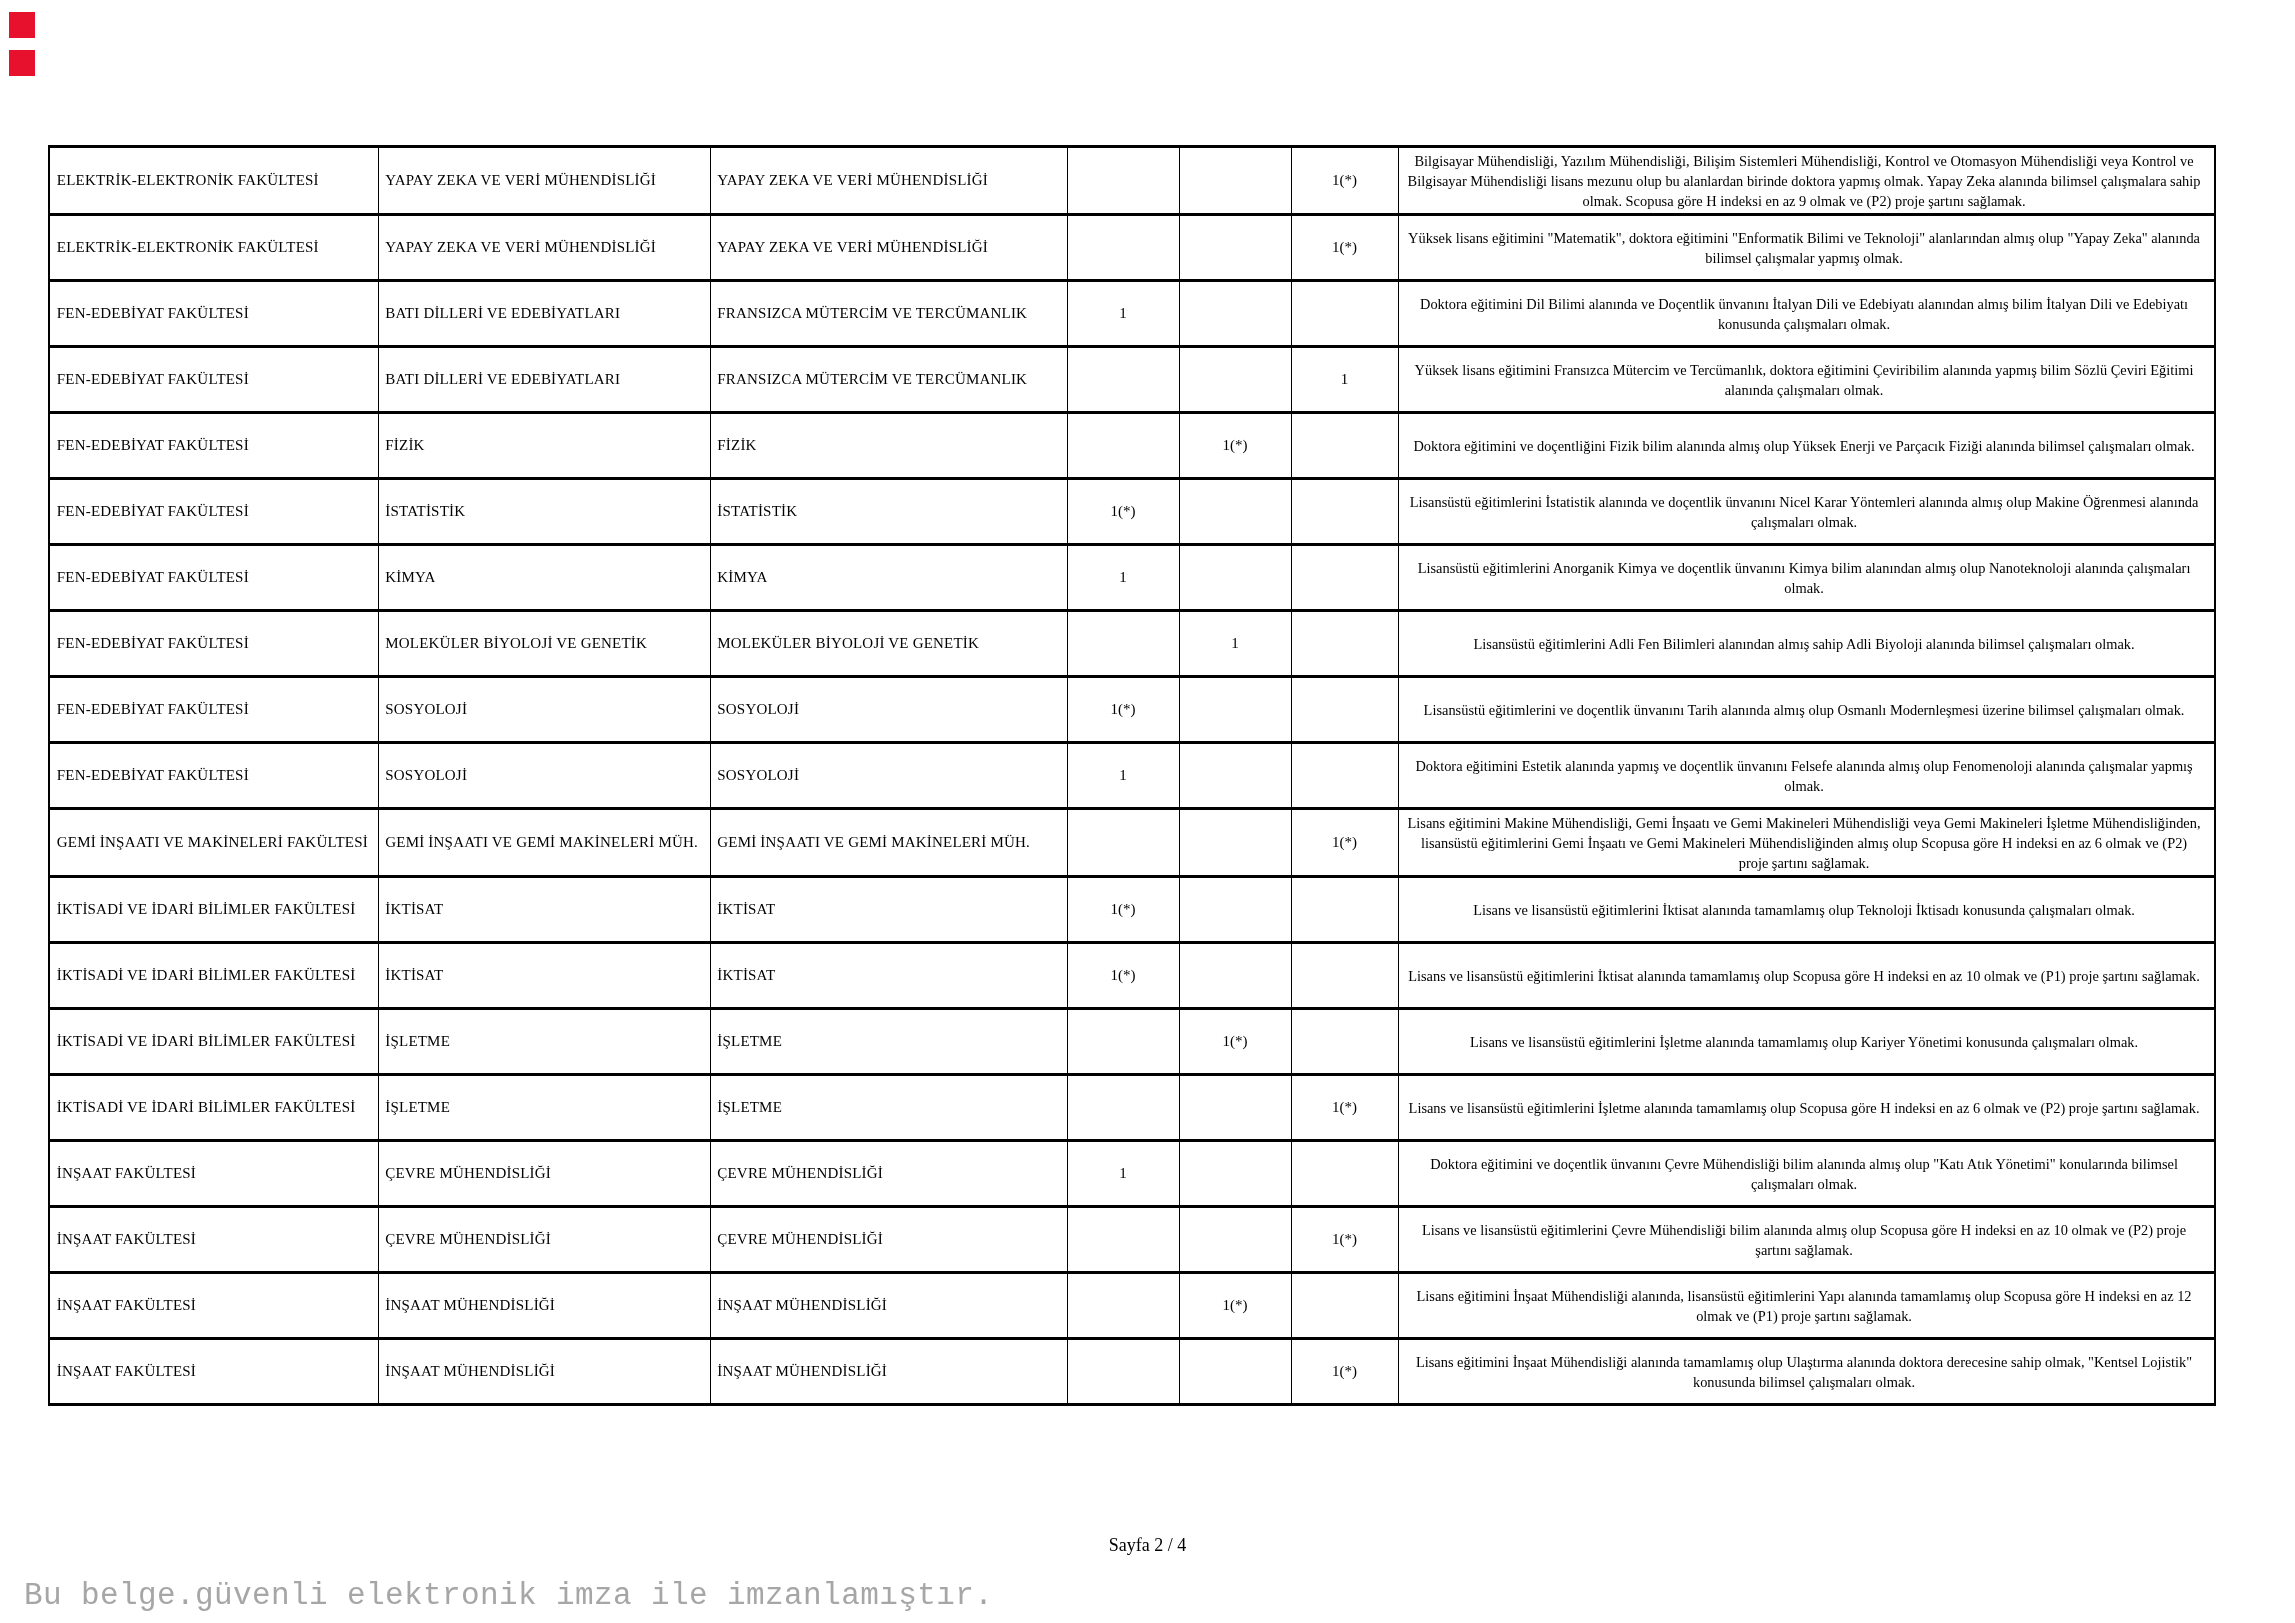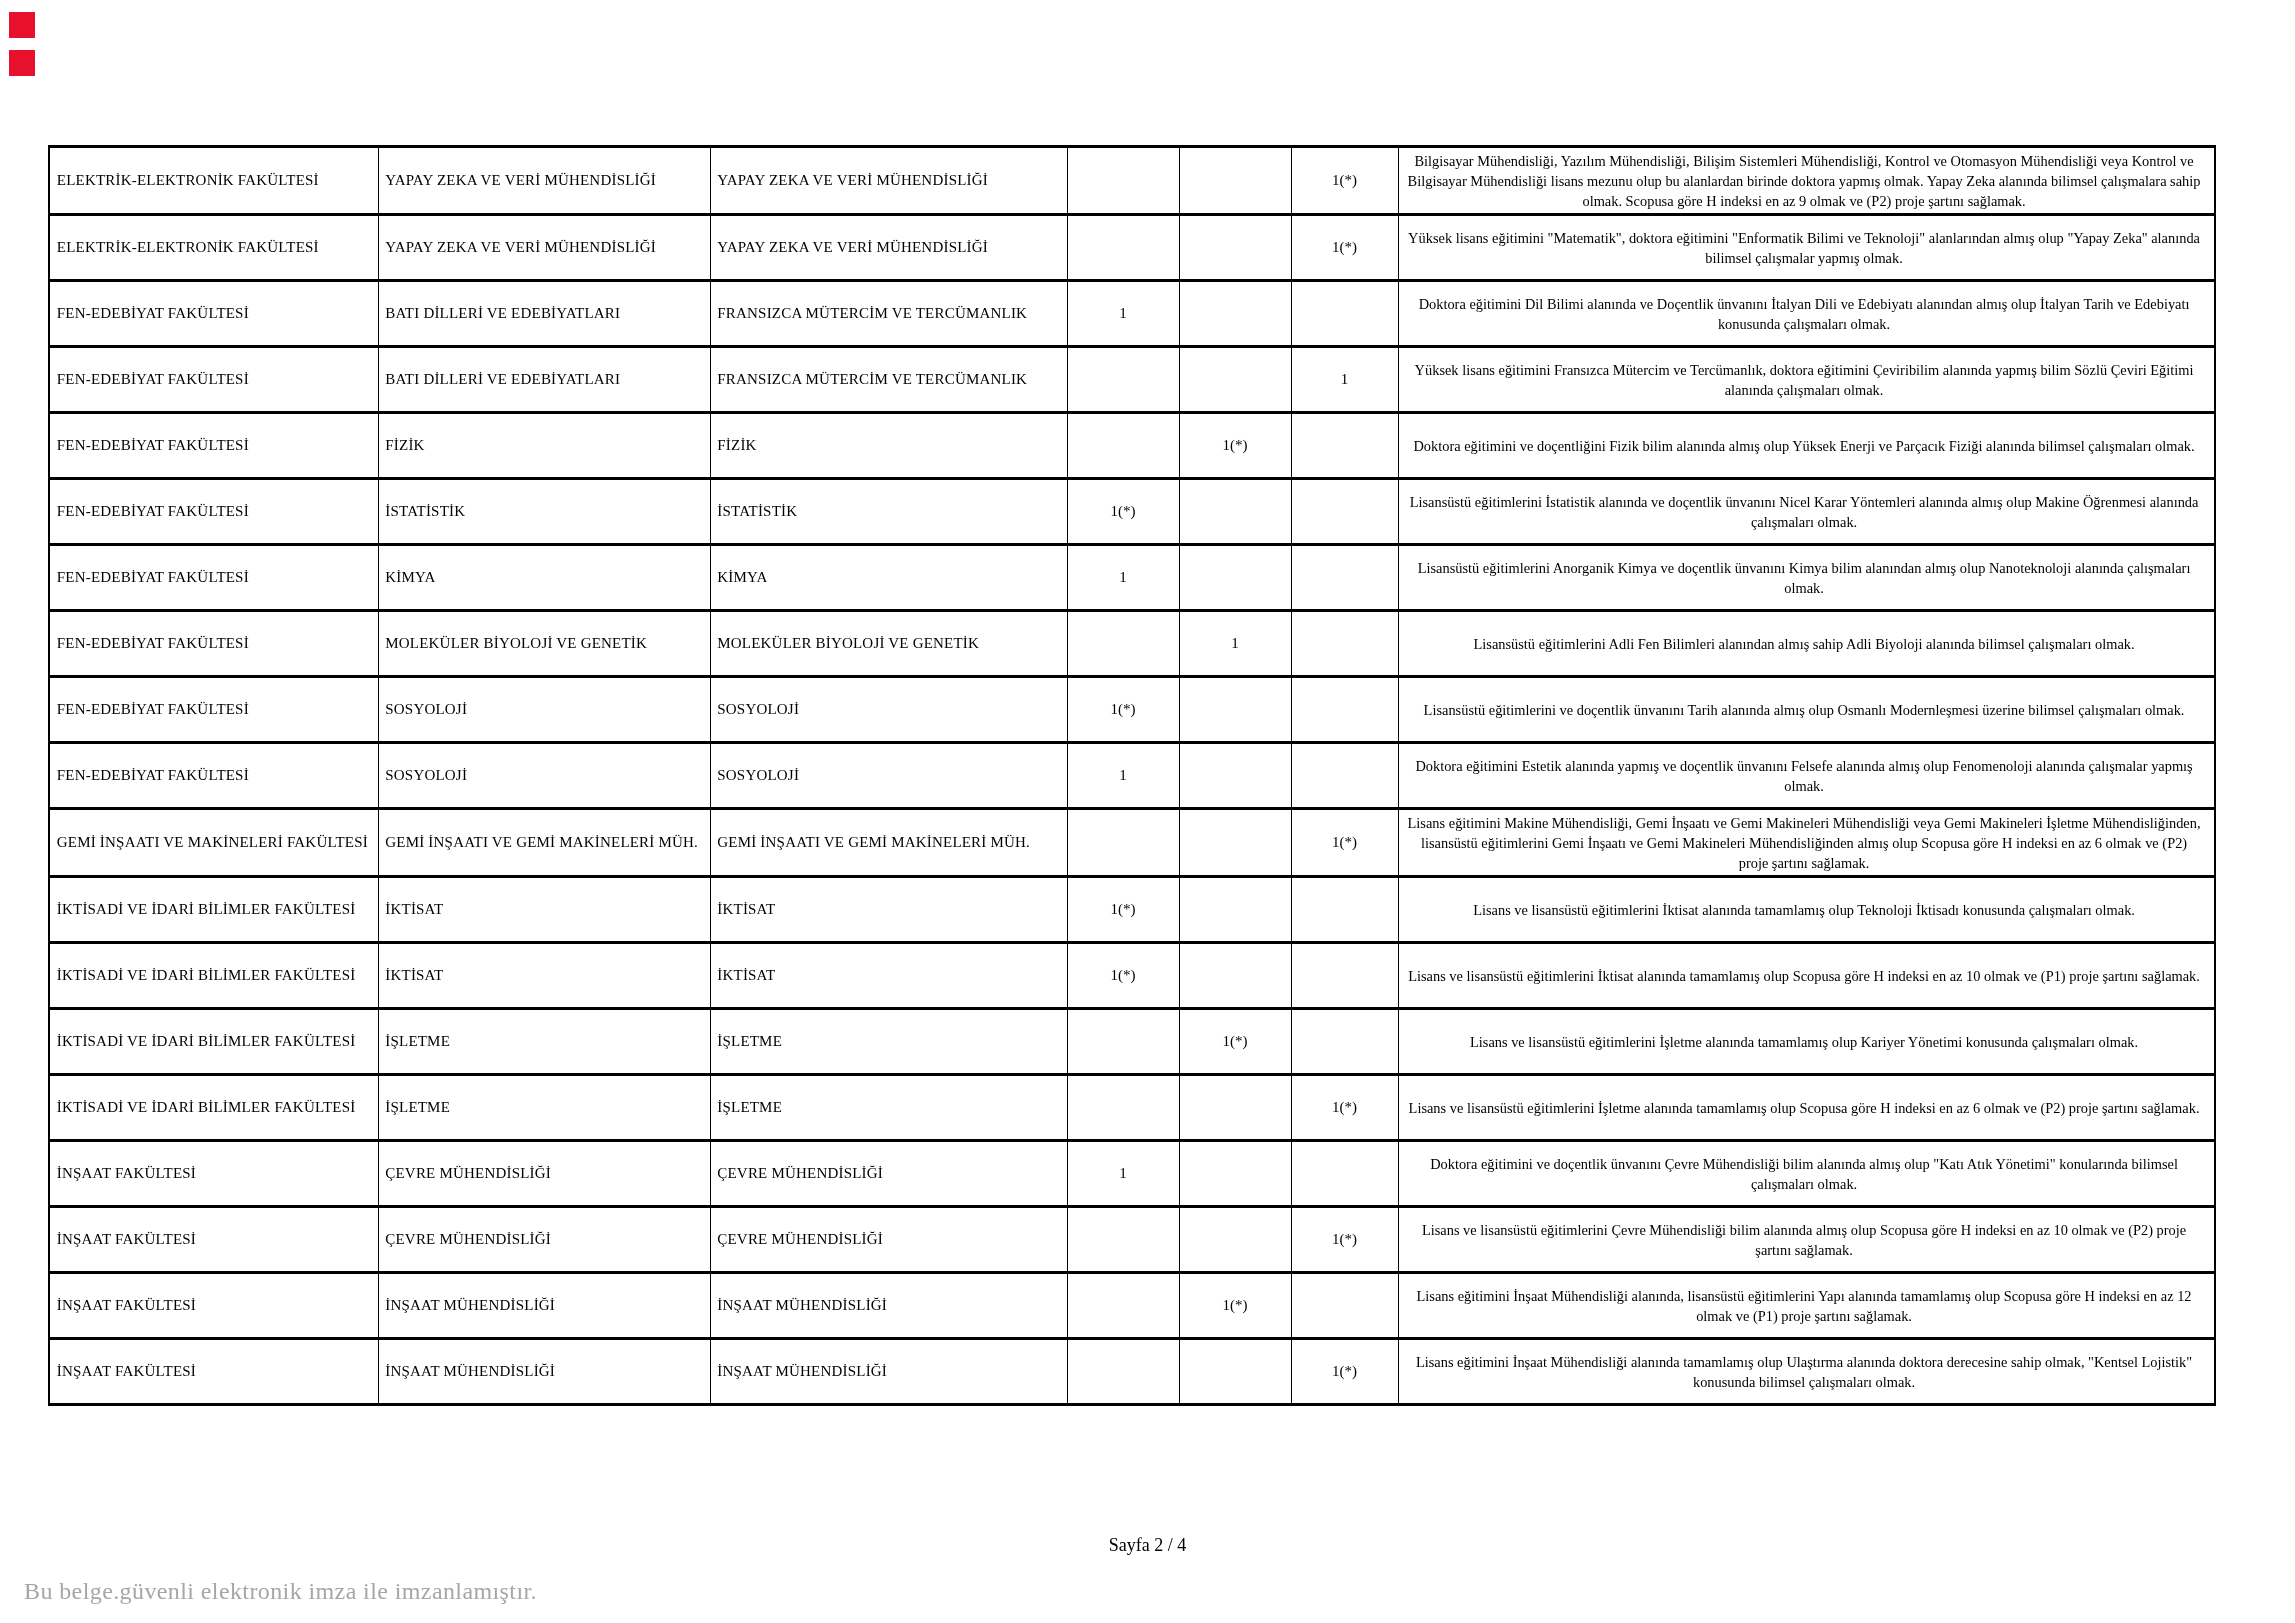--- a/index.html
+++ b/index.html
@@ -36,22 +36,22 @@
     padding:2.5px 12px 2.5px 7.6px; text-align:center;
   }
 
   .page-footer {
     position:absolute; left:0; right:0; top:1535px;
     text-align:center; font-family:Liberation Serif, serif;
     font-size:18px; color:#000;
   }
   .signature-note {
     position:absolute; left:24px; top:1578px;
-    font-family:Liberation Serif, serif;
-    font-size:24px; color:#a6a6a6; letter-spacing:0.4px;
+    font-family:Liberation Mono, monospace;
+    font-size:31px; color:#a6a6a6; letter-spacing:0.4px;
   }
 </style>
 </head>
 <body>
 
 <div class="marker marker1" style="background: rgb(232, 17, 45);"></div>
 <div class="marker marker2" style="background: rgb(232, 17, 45);"></div>
 
 <table class="req">
   <colgroup>
@@ -82,21 +82,21 @@
         <td class="c-num">1(*)</td>
         <td class="c-desc">Yüksek lisans eğitimini "Matematik", doktora eğitimini "Enformatik Bilimi ve Teknoloji" alanlarından almış olup  "Yapay Zeka" alanında bilimsel çalışmalar yapmış olmak.</td>
       </tr>
       <tr>
         <td class="c-fac">FEN-EDEBİYAT FAKÜLTESİ</td>
         <td class="c-dep">BATI DİLLERİ VE EDEBİYATLARI</td>
         <td class="c-prog">FRANSIZCA MÜTERCİM VE TERCÜMANLIK</td>
         <td class="c-num">1</td>
         <td class="c-num"></td>
         <td class="c-num"></td>
-        <td class="c-desc">Doktora eğitimini Dil Bilimi alanında ve Doçentlik ünvanını İtalyan Dili ve Edebiyatı alanından almış olup İtalyan Tarih ve Edebiyatı konusunda çalışmaları olmak.</td>
+        <td class="c-desc">Doktora eğitimini Dil Bilimi alanında ve Doçentlik ünvanını İtalyan Dili ve Edebiyatı alanından almış bilim İtalyan Dili ve Edebiyatı konusunda çalışmaları olmak.</td>
       </tr>
       <tr>
         <td class="c-fac">FEN-EDEBİYAT FAKÜLTESİ</td>
         <td class="c-dep">BATI DİLLERİ VE EDEBİYATLARI</td>
         <td class="c-prog">FRANSIZCA MÜTERCİM VE TERCÜMANLIK</td>
         <td class="c-num"></td>
         <td class="c-num"></td>
         <td class="c-num">1</td>
         <td class="c-desc">Yüksek lisans eğitimini Fransızca Mütercim ve Tercümanlık, doktora eğitimini Çeviribilim alanında yapmış bilim Sözlü Çeviri Eğitimi alanında çalışmaları olmak.</td>
       </tr>

